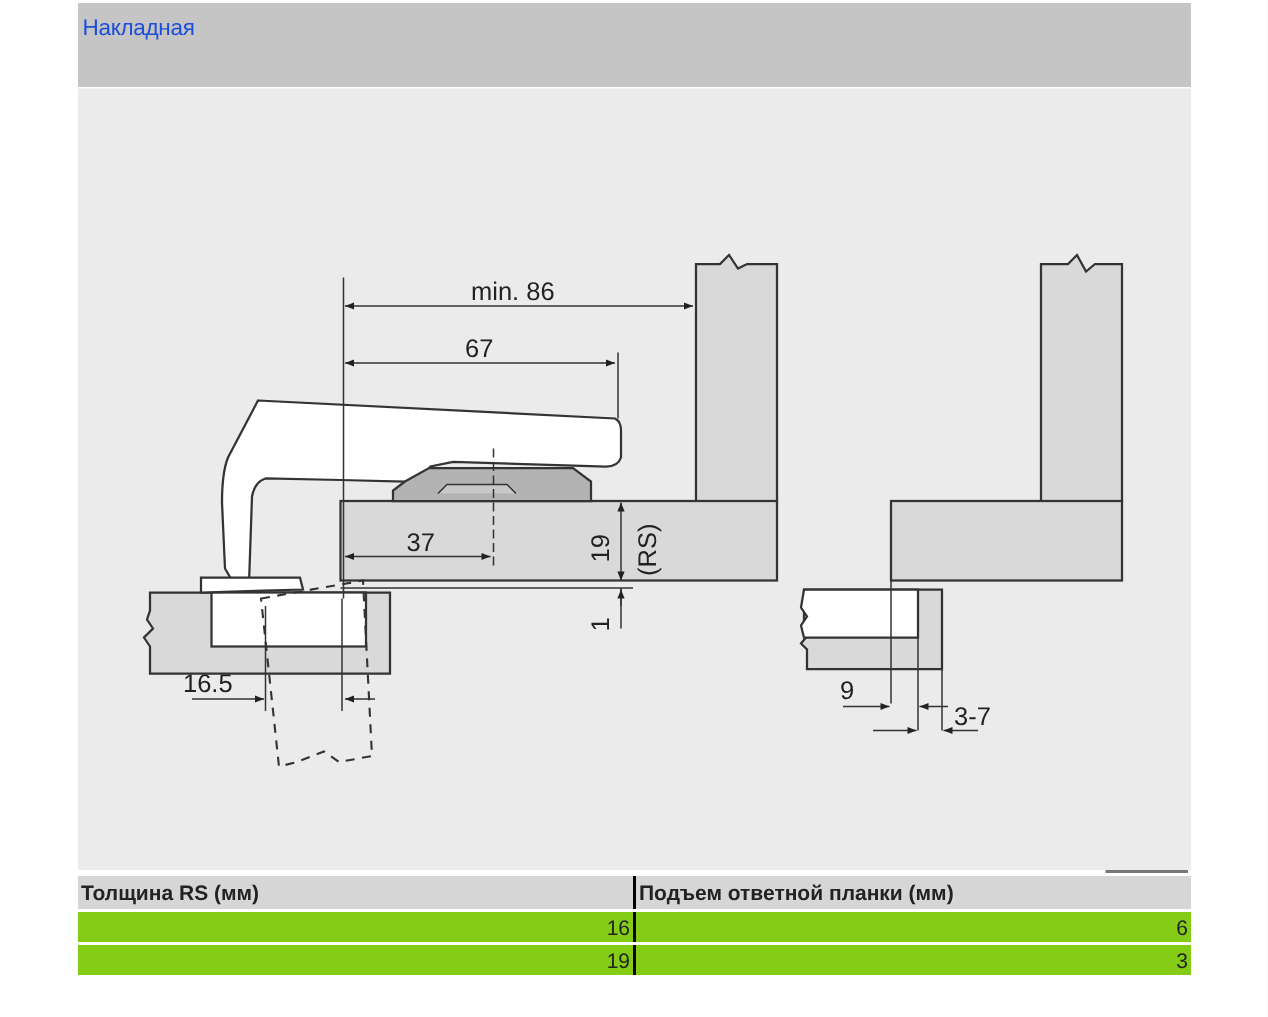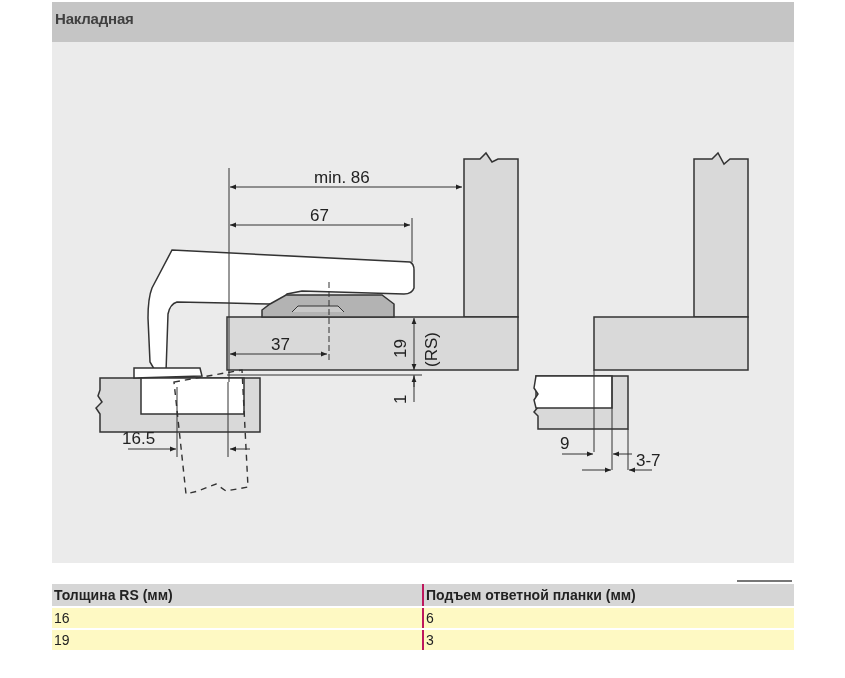--- a/index.html
+++ b/index.html
@@ -2,33 +2,33 @@
 <html><head>
   <meta charset="utf-8">
   <style>
     html, body { margin: 0; padding: 0; background: #ffffff; }
     body { width: 845px; height: 678px; position: relative; overflow: hidden;
            font-family: "Liberation Sans", sans-serif; }
     .frame { position: absolute; left: 52px; top: 2px; width: 742px; height: 676px; }
     .header { position: absolute; left: 0; top: 0; width: 742px; height: 56px;
               background: #c5c5c5; }
     .header-title { position: absolute; left: 3px; top: 8px; font-size: 15px;
-                    font-weight: bold; color: #404040; letter-spacing: -0.2px; text-align: center; }
-    .drawing { position: absolute; left: 0; top: 40px; width: 742px; height: 521px;
+                    font-weight: normal; color: #1d4ed8; letter-spacing: -0.2px; text-align: center; }
+    .drawing { position: absolute; left: 0; top: 57px; width: 742px; height: 521px;
                background: #ebebeb; }
     .drawing svg { position: absolute; left: 0; top: 0; }
     .sep { position: absolute; left: 0; top: 579px; width: 742px; height: 2px; background: #ffffff; }
     .sep-mark { position: absolute; left: 685px; top: 578px; width: 55px; height: 2px; background: #777; }
     table.spec { position: absolute; left: 0; top: 582px; width: 742px;
                  border-collapse: collapse; font-size: 14px; color: #222; }
     table.spec th, table.spec td { text-align: left; padding: 0 2px; height: 20px;
                  border-bottom: 2px solid #ffffff; }
     table.spec th { background: #d6d6d6; font-weight: bold; height: 22px; }
-    table.spec td { background: #fef9c3; }
-    table.spec .c1 { width: 366px; border-right: 2px solid #be185d; }
+    table.spec td { background: #84cc16; text-align: right; }
+    table.spec .c1 { width: 366px; border-right: 2px solid #000000; }
   </style>
 </head>
 <body>
 
 <div class="frame">
   <div class="header">
     <span class="header-title">Накладная</span>
   </div>
 
   <div class="drawing">

